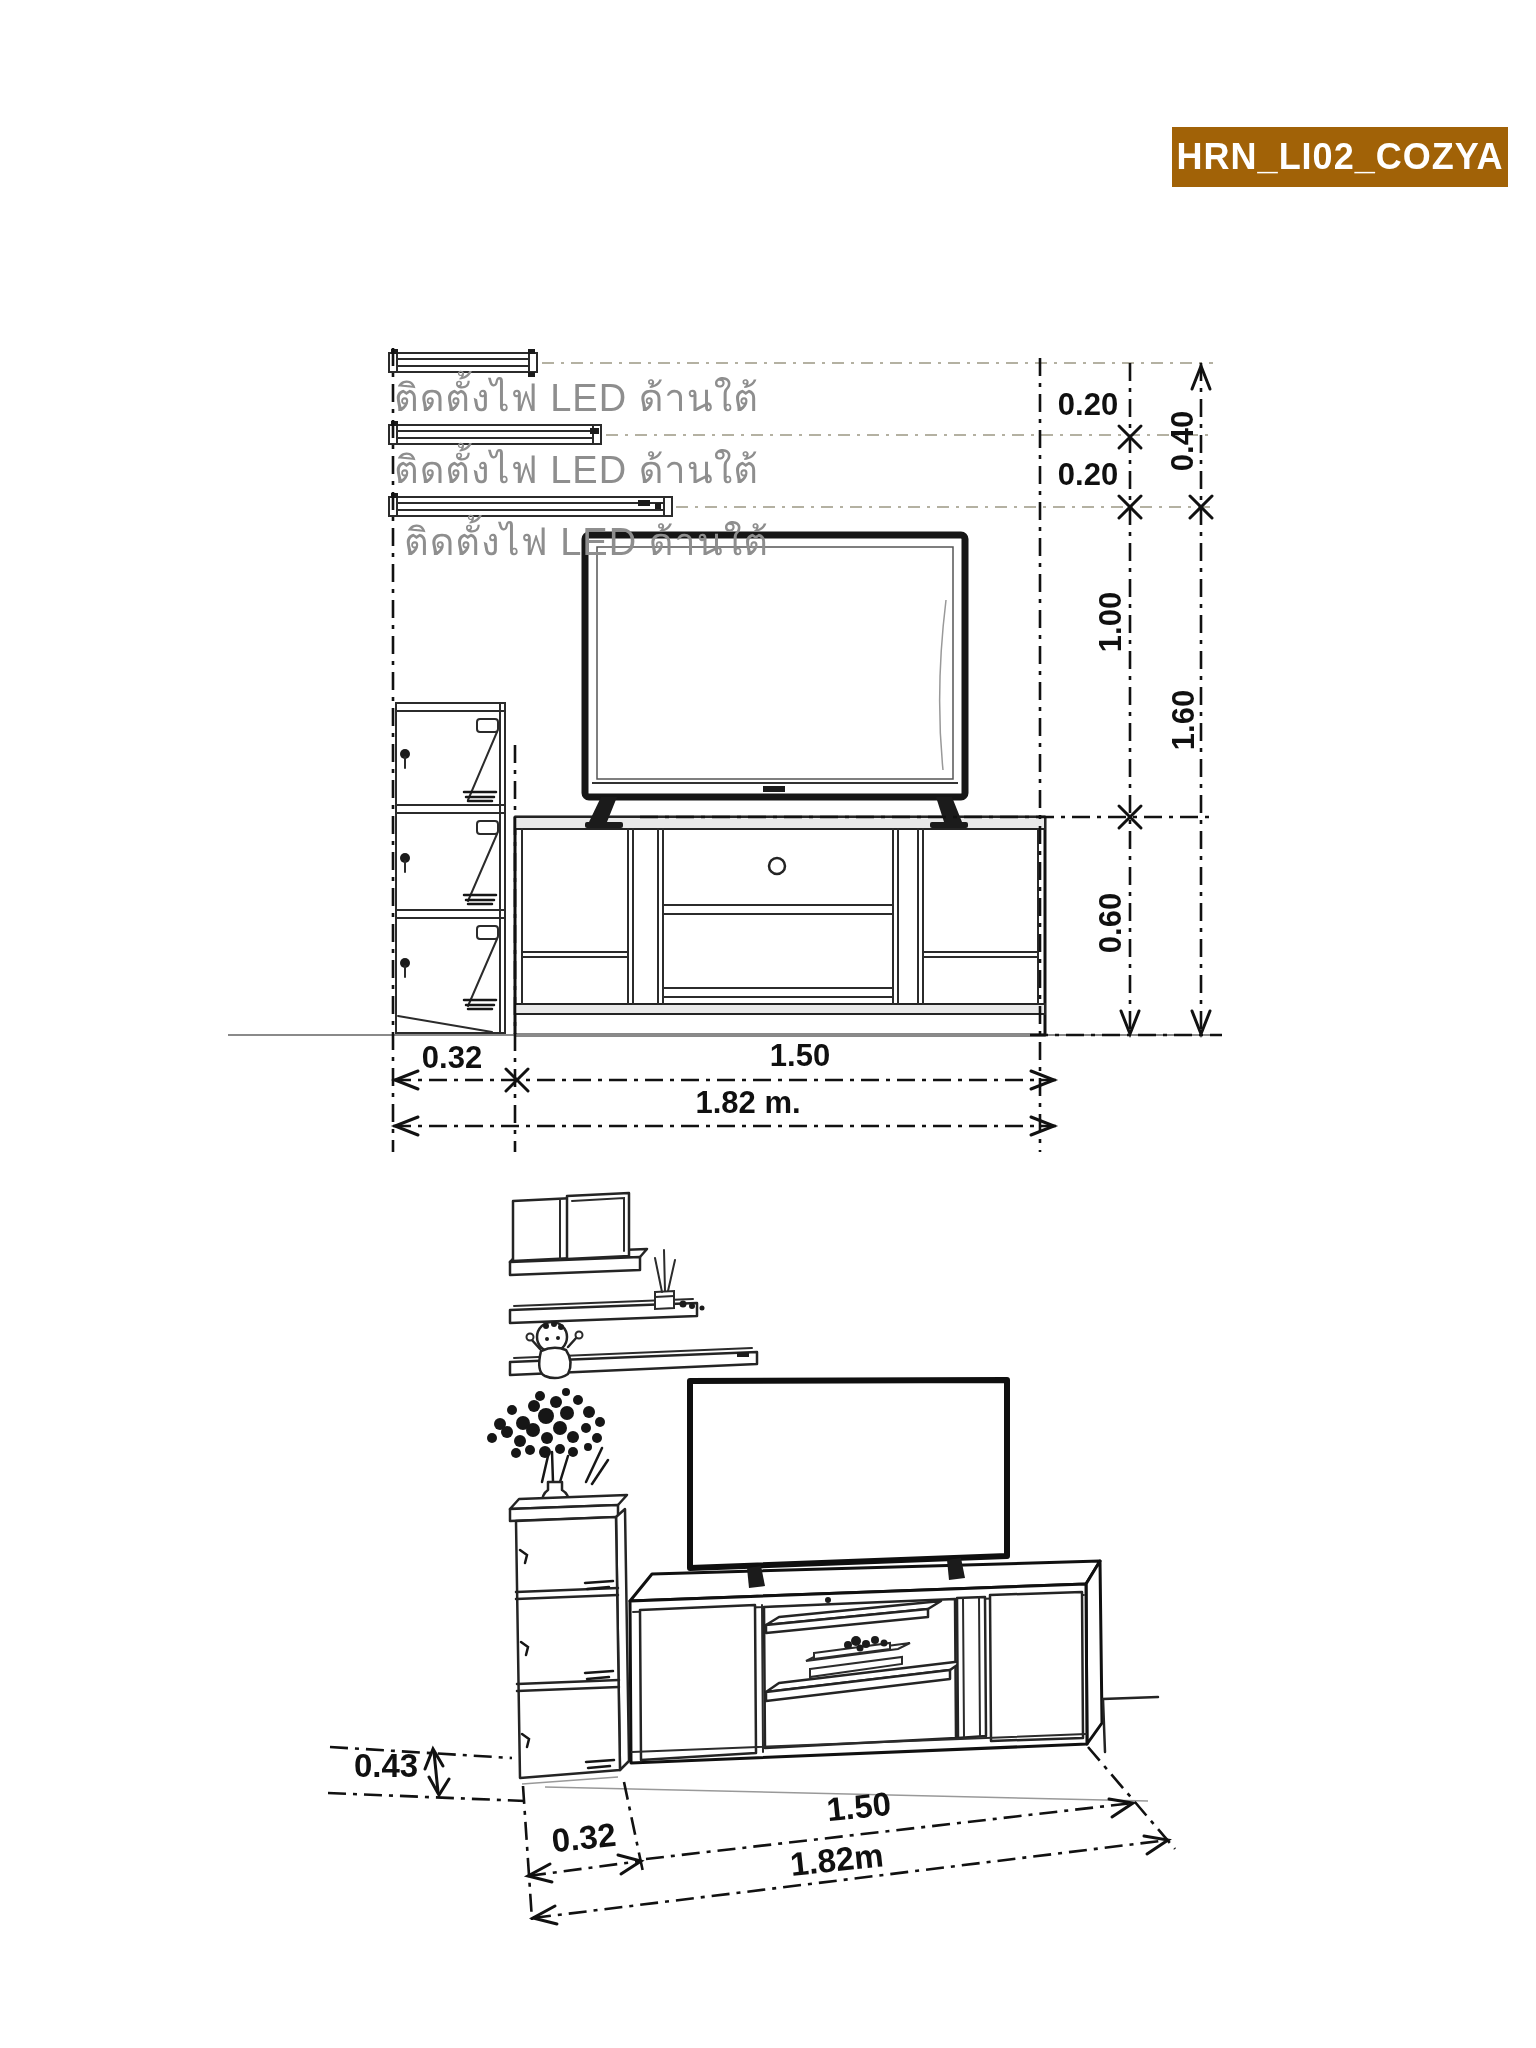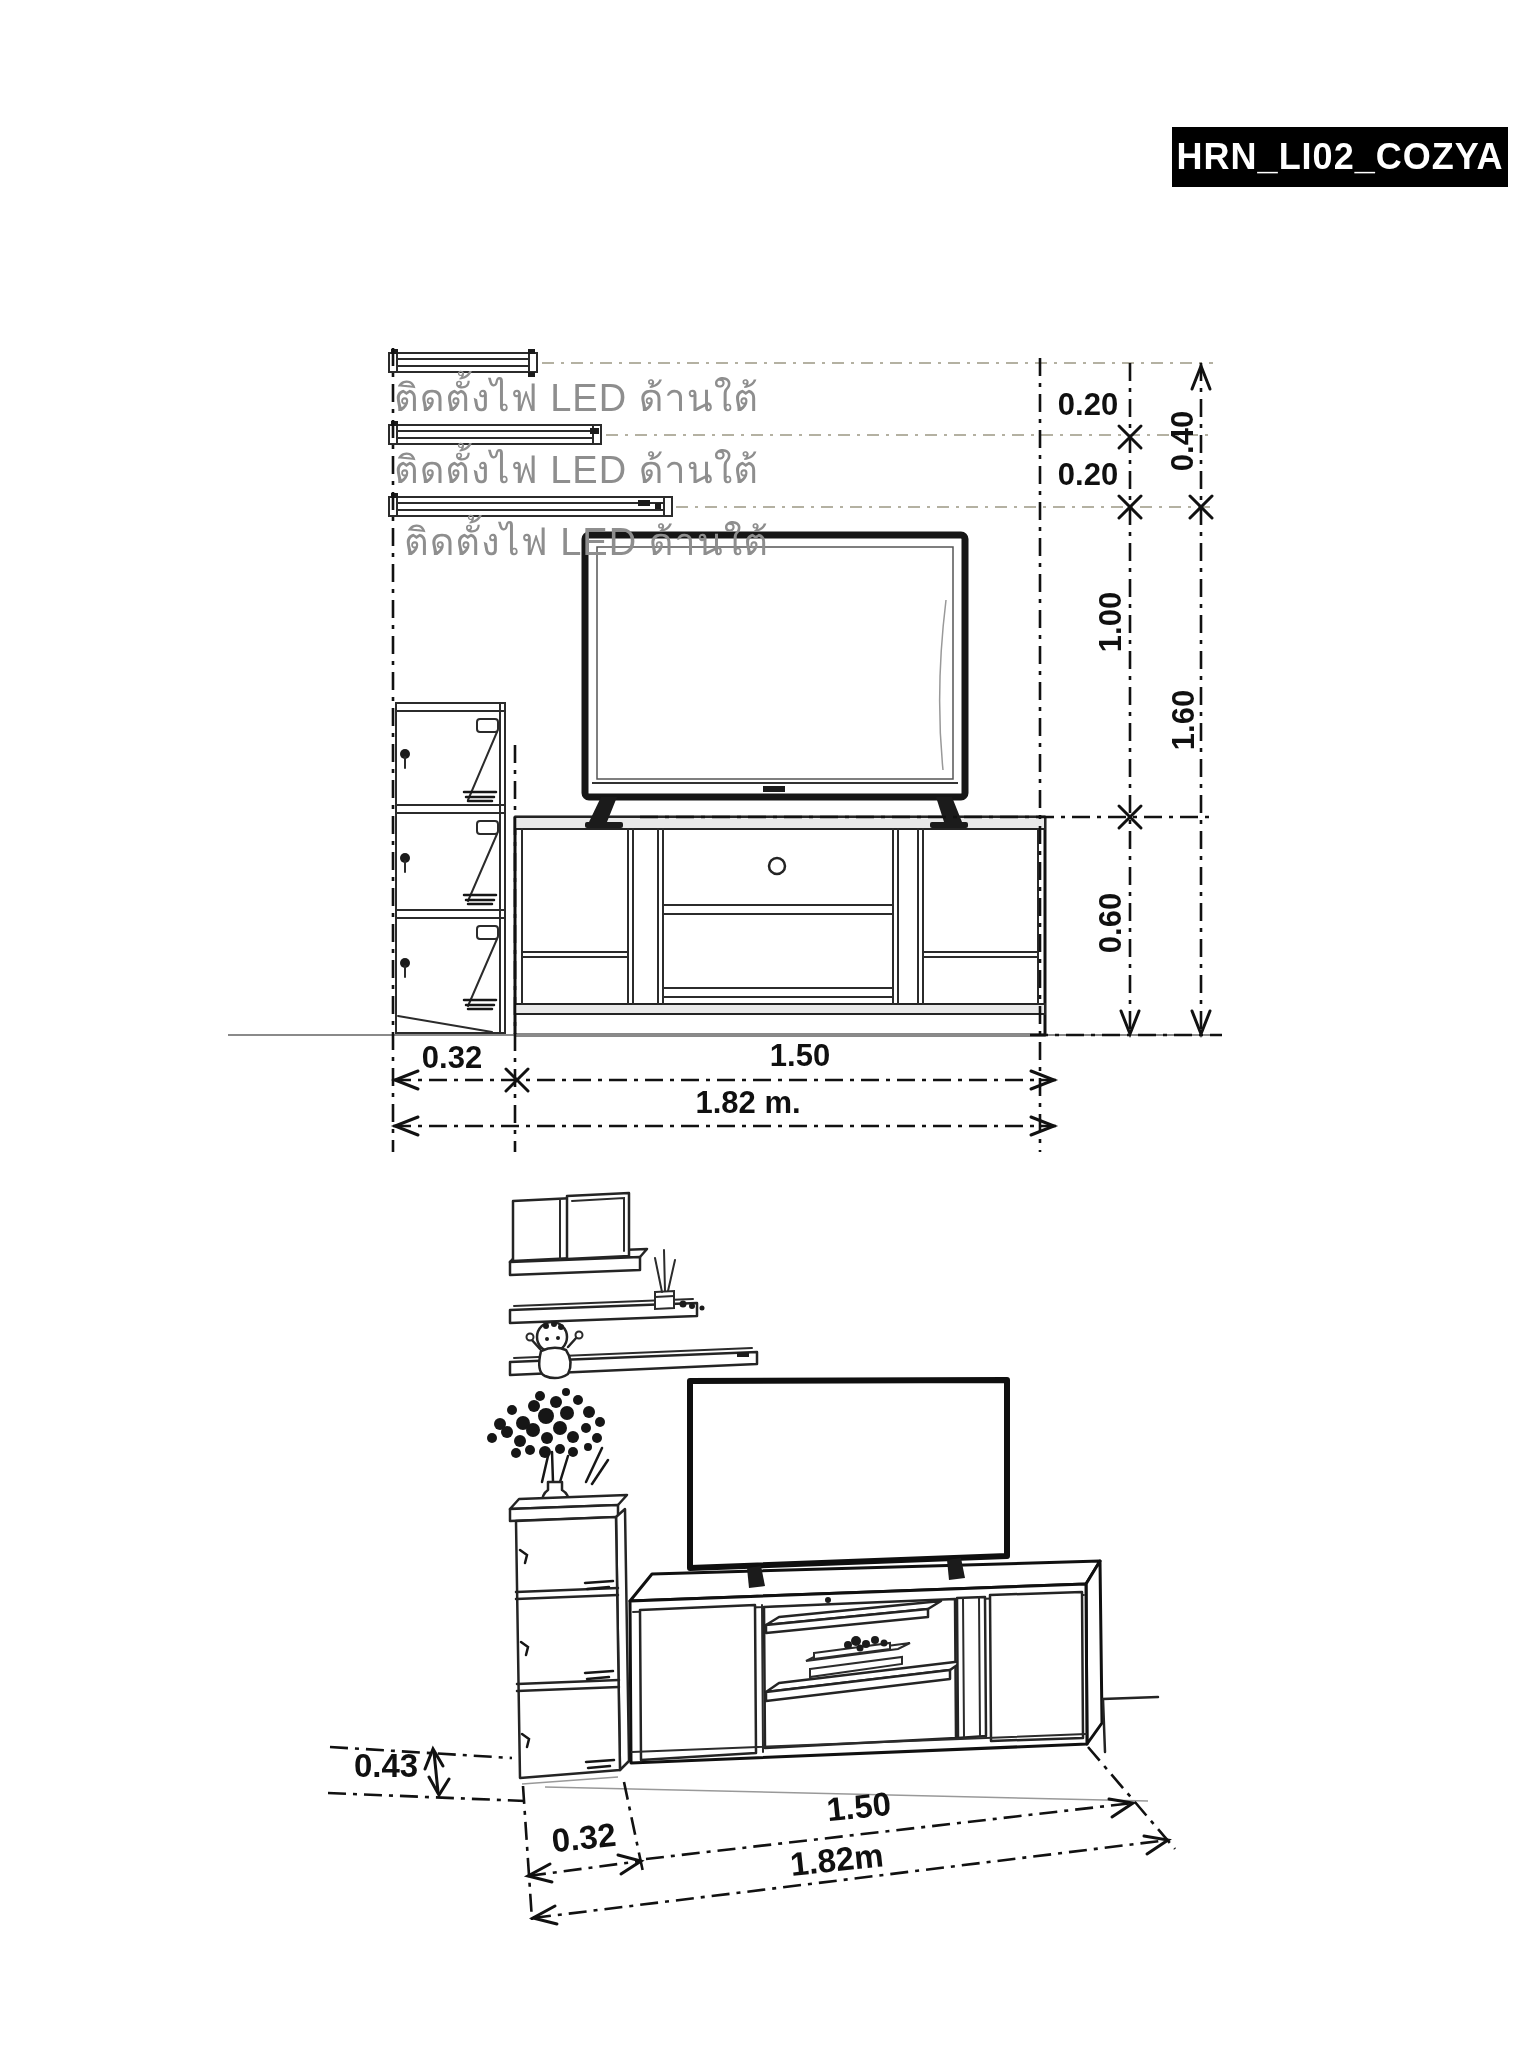--- a/index.html
+++ b/index.html
@@ -429,17 +429,17 @@
           </g>
       </g>
 
       <text class="dimp" x="386" y="1777" text-anchor="middle">0.43</text>
       <text class="dimp" transform="translate(585 1849) rotate(-6)" text-anchor="middle">0.32</text>
       <text class="dimp" transform="translate(860 1818) rotate(-6)" text-anchor="middle">1.50</text>
       <text class="dimp" transform="translate(838 1871) rotate(-6)" text-anchor="middle">1.82m</text>
     </g>
   </svg>
 
-  <div id="code-badge" style="background: #000000; color: rgb(255, 255, 255);">
+  <div id="code-badge" style="background: #a16207; color: rgb(255, 255, 255);">
     <span>HRN_LI02_COZYA</span>
   </div>
 
 </div>
 
 </body></html>

